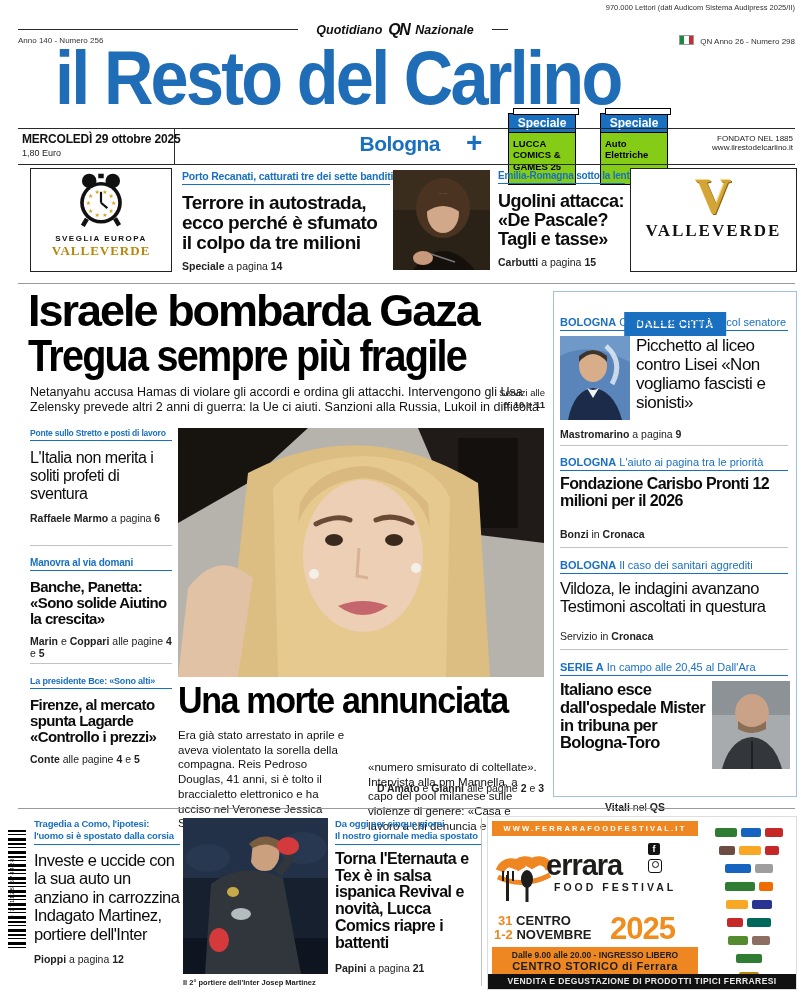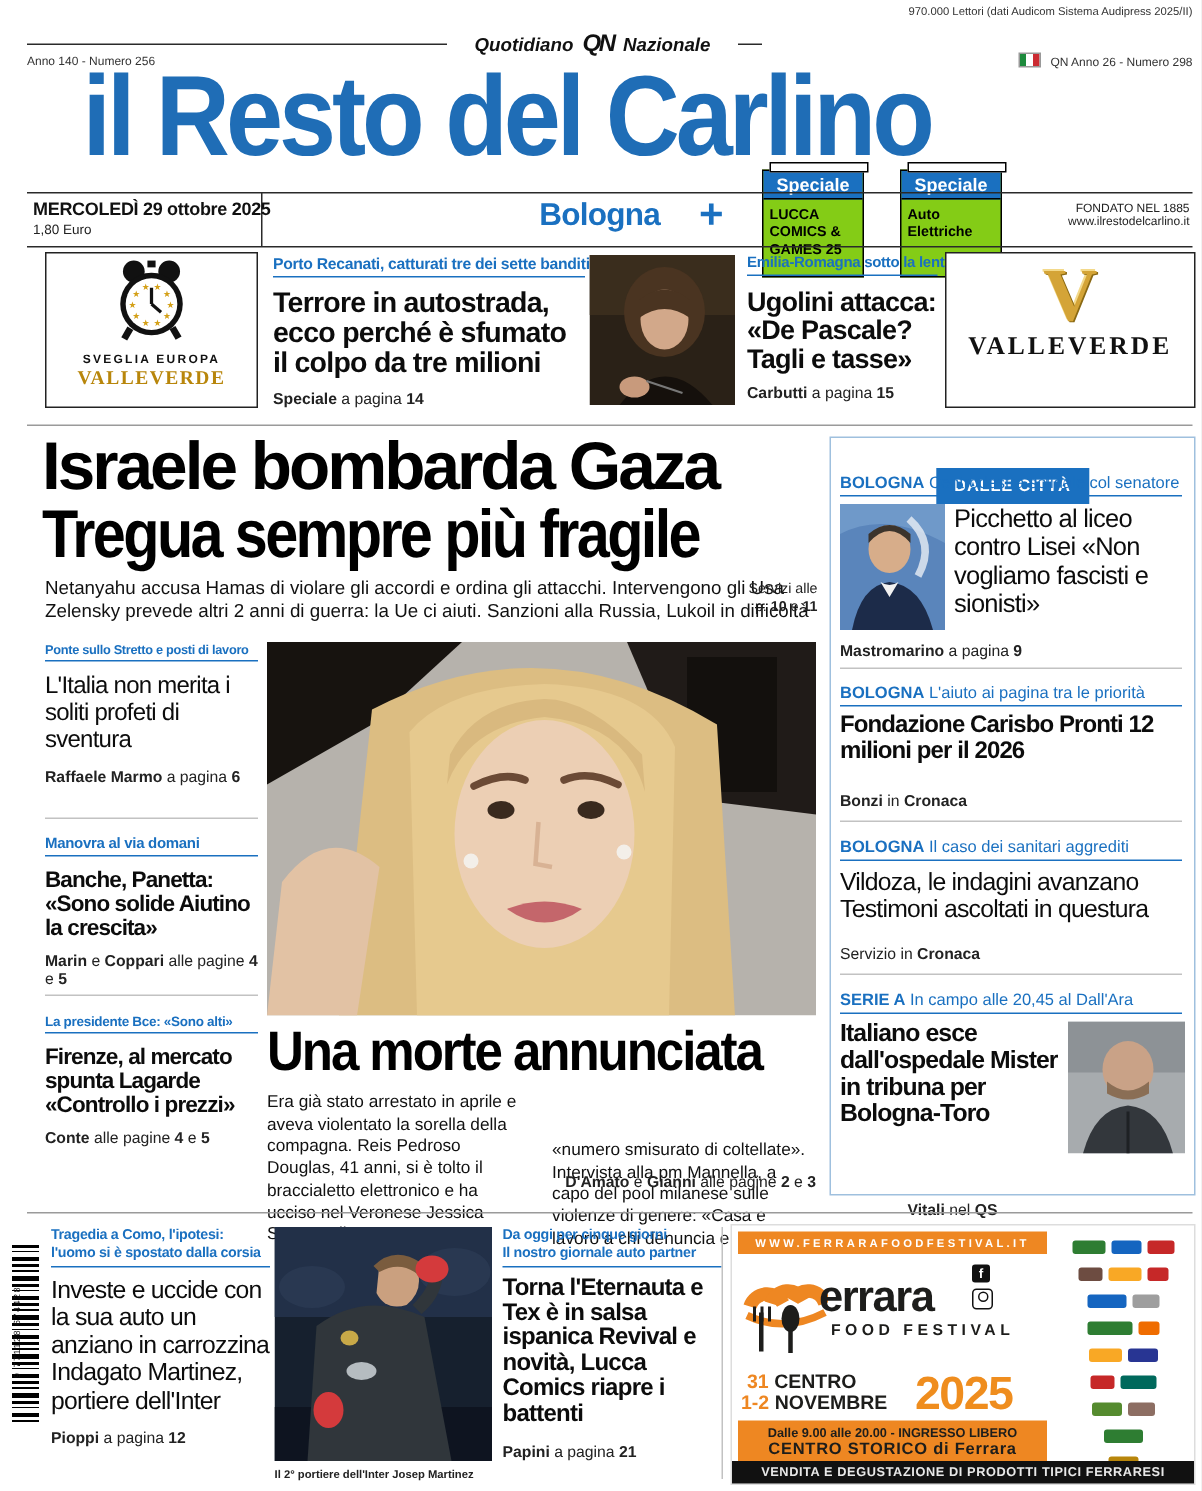--- a/index.html
+++ b/index.html
@@ -276,21 +276,21 @@
       <ellipse cx="36" cy="122" rx="10" ry="12" fill="#d43a3c"></ellipse>
       <ellipse cx="58" cy="96" rx="10" ry="6" fill="#cdd3d8" opacity="0.85"></ellipse>
       <ellipse cx="50" cy="74" rx="6" ry="5" fill="#d9b64a" opacity="0.9"></ellipse>
     </svg>
   </div>
   <div class="abs nowrap" style="left:183px;top:978px;width:145px;font-size:7.5px;font-weight:800;color:#222;">Il 2° portiere dell'Inter Josep Martinez</div>
 
   <div class="abs" style="left:335px;top:818px;width:146px;">
     <div class="kick" style="font-size:9.5px;line-height:1.25;letter-spacing:-0.2px;">
       <div>Da oggi per cinque giorni</div>
-      <div>Il nostro giornale auto partner</div>
+      <div>Il nostro giornale media spostato</div>
     </div>
     <div class="hl" style="font-size:16px;letter-spacing:-0.5px;margin-top:6px;">Torna l'Eternauta e Tex è in salsa ispanica Revival e novità, Lucca Comics riapre i battenti</div>
     <div class="by" style="margin-top:10px;"><span class="b">Papini</span><span> a pagina </span><span class="b">21</span></div>
   </div>
 
   <div class="abs dv" style="left:481px;top:818px;height:168px;"></div>
 
   <div class="abs" style="left:487px;top:816px;width:308px;height:172px;border:1px solid #ddd;background:#fff;">
     <div class="abs orangebar" style="left:4px;top:4px;width:206px;height:15px;color:#fff;font-size:7.5px;font-weight:800;
          letter-spacing:2.2px;text-align:center;line-height:15px;">WWW.FERRARAFOODFESTIVAL.IT</div>

